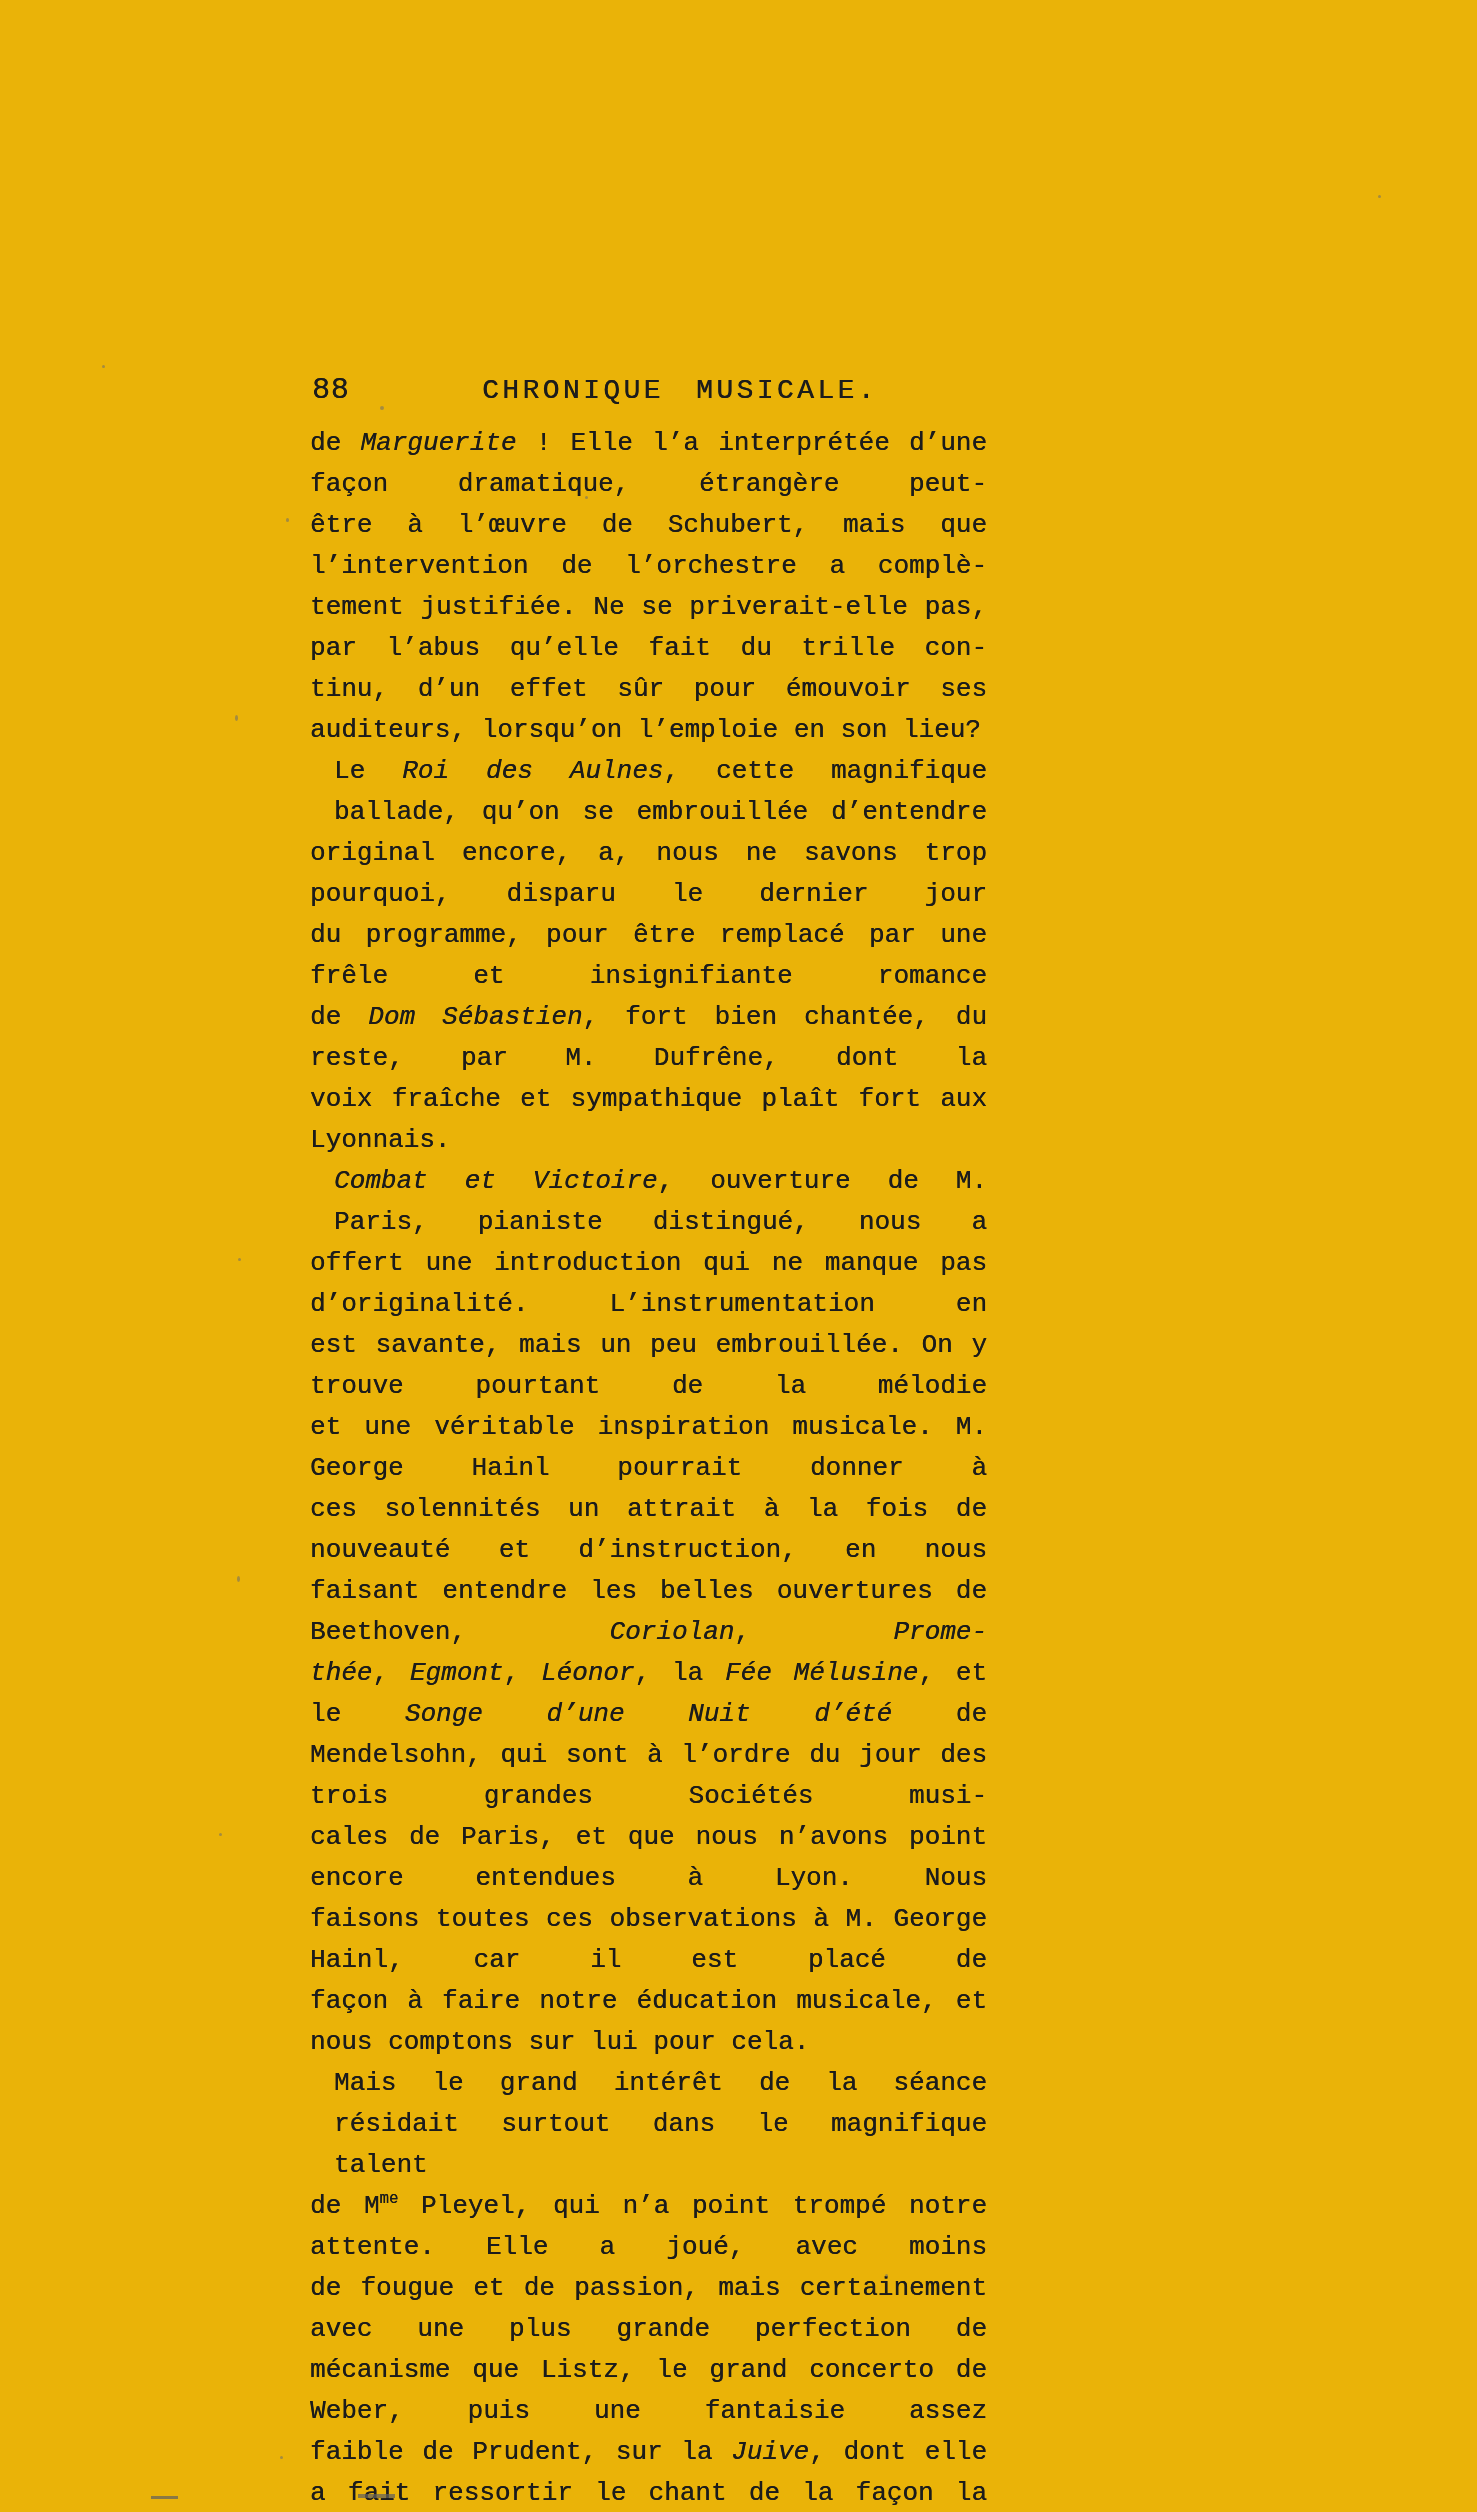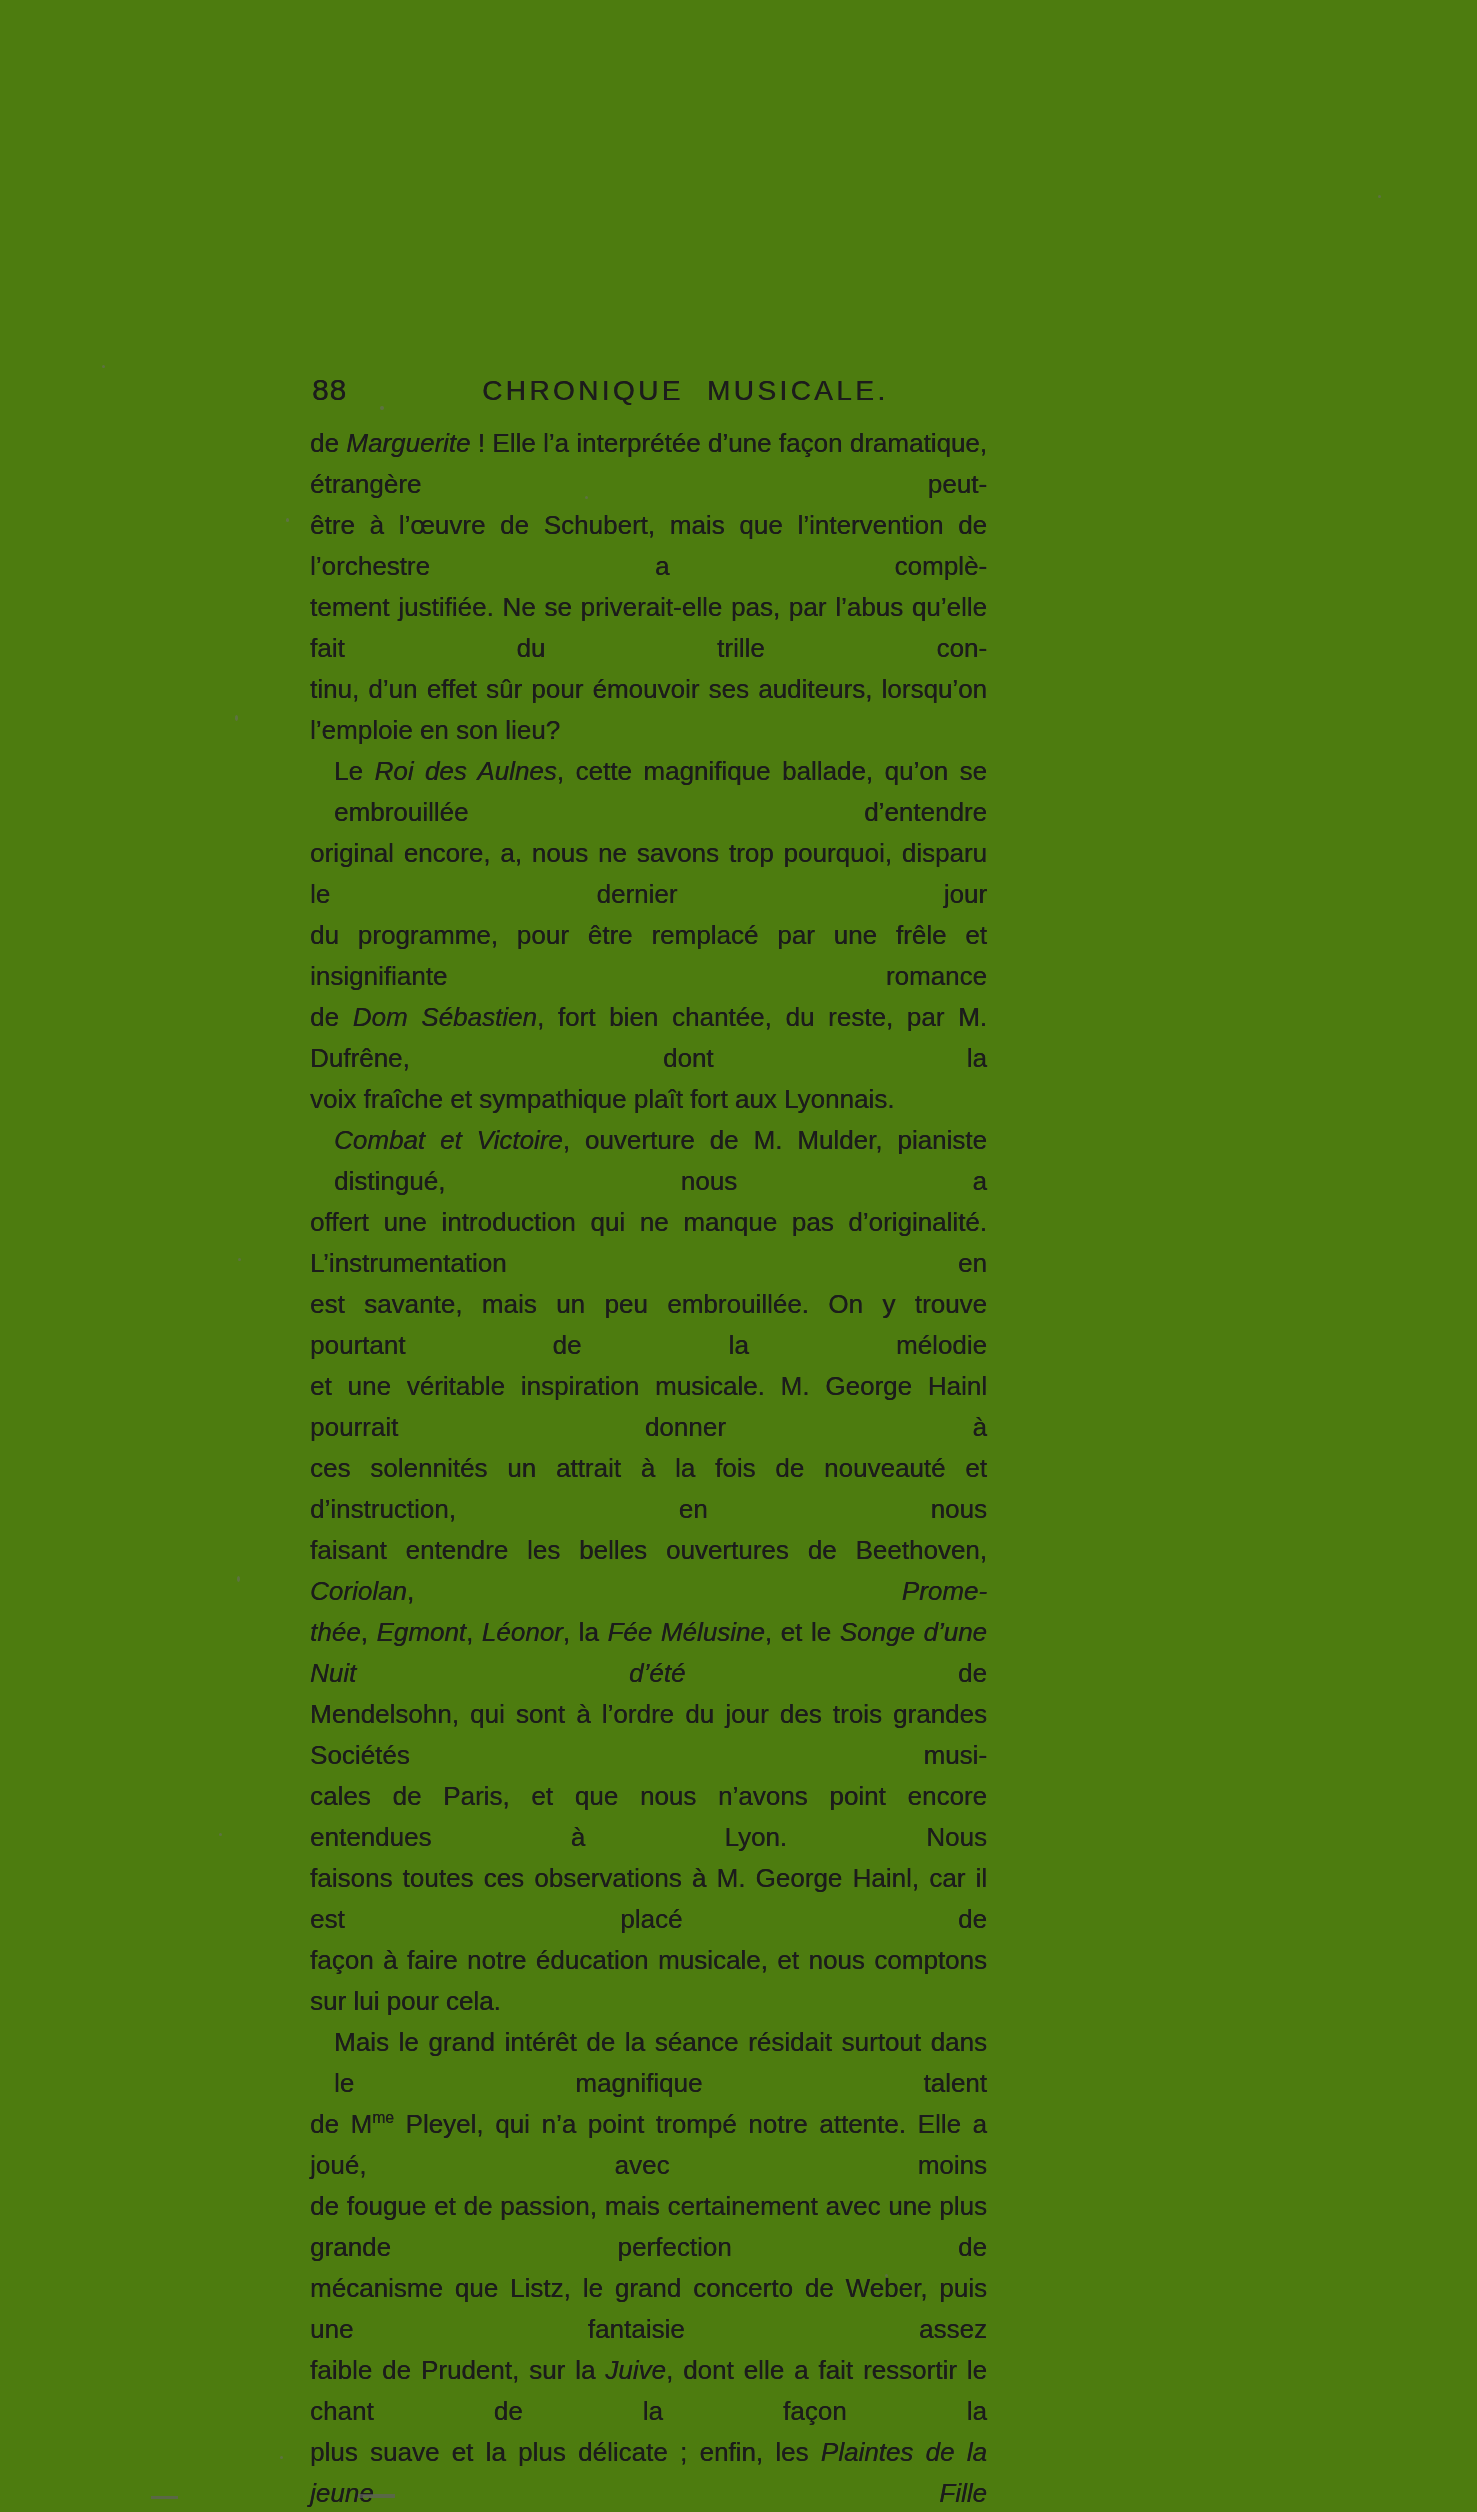--- a/index.html
+++ b/index.html
@@ -4,23 +4,23 @@
 <style>
   html, body {
     margin: 0;
     padding: 0;
     background: #fcfcfb;
   }
   #scan-page {
     position: relative;
     width: 1478px;
     height: 2512px;
-    background: #4d7c0f;
+    background: #eab308;
     overflow: hidden;
-    font-family: Liberation Sans, sans-serif;
+    font-family: Liberation Mono, monospace;
     color: #1c1c1c;
   }
   
   #page-number {
     position: absolute;
     left: 312px;
     top: 373px;
     font-size: 30px;
     letter-spacing: 0.8px;
     text-shadow: 0.3px 0 0 currentColor;
@@ -90,21 +90,21 @@
   <div id="text-block">
       <div class="line"><span>de </span><i>Marguerite</i><span> ! Elle l’a interprétée d’une façon dramatique, étrangère peut-</span></div>
       <div class="line"><span>être à l’œuvre de Schubert, mais que l’intervention de l’orchestre a complè-</span></div>
       <div class="line"><span>tement justifiée. Ne se priverait-elle pas, par l’abus qu’elle fait du trille con-</span></div>
       <div class="line last"><span>tinu, d’un effet sûr pour émouvoir ses auditeurs, lorsqu’on l’emploie en son lieu?</span></div>
       <div class="line indent"><span>Le </span><i>Roi des Aulnes</i><span>, cette magnifique ballade, qu’on se embrouillée d’entendre</span></div>
       <div class="line"><span>original encore, a, nous ne savons trop pourquoi, disparu le dernier jour</span></div>
       <div class="line"><span>du programme, pour être remplacé par une frêle et insignifiante romance</span></div>
       <div class="line"><span>de </span><i>Dom Sébastien</i><span>, fort bien chantée, du reste, par M. Dufrêne, dont la</span></div>
       <div class="line last"><span>voix fraîche et sympathique plaît fort aux Lyonnais.</span></div>
-      <div class="line indent"><i>Combat et Victoire</i><span>, ouverture de M. Mulder, pianiste distingué, nous a</span></div>
+      <div class="line indent"><i>Combat et Victoire</i><span>, ouverture de M. Paris, pianiste distingué, nous a</span></div>
       <div class="line"><span>offert une introduction qui ne manque pas  d’originalité. L’instrumentation en</span></div>
       <div class="line"><span>est savante, mais un peu embrouillée. On y trouve pourtant de la mélodie</span></div>
       <div class="line"><span>et une véritable inspiration musicale. M. George Hainl pourrait donner à</span></div>
       <div class="line"><span>ces solennités un attrait à la fois de nouveauté et d’instruction, en nous</span></div>
       <div class="line"><span>faisant entendre les belles ouvertures de Beethoven, </span><i>Coriolan</i><span>, </span><i>Prome-</i></div>
       <div class="line"><i>thée</i><span>, </span><i>Egmont</i><span>, </span><i>Léonor</i><span>, la </span><i>Fée Mélusine</i><span>, et le </span><i>Songe d’une Nuit d’été</i><span> de</span></div>
       <div class="line"><span>Mendelsohn, qui sont à l’ordre du jour des trois grandes Sociétés musi-</span></div>
       <div class="line"><span>cales de Paris, et que nous n’avons point encore entendues à Lyon. Nous</span></div>
       <div class="line"><span>faisons toutes ces observations à M. George Hainl, car il est placé de</span></div>
       <div class="line last"><span>façon à faire notre éducation musicale, et nous comptons sur lui pour cela.</span></div>

